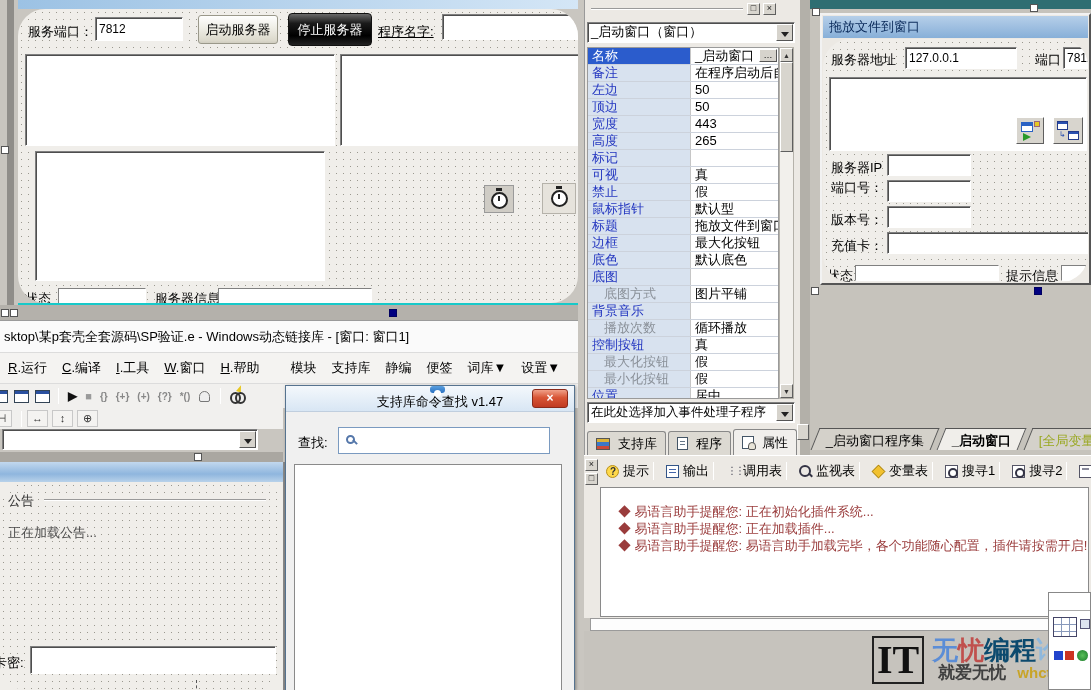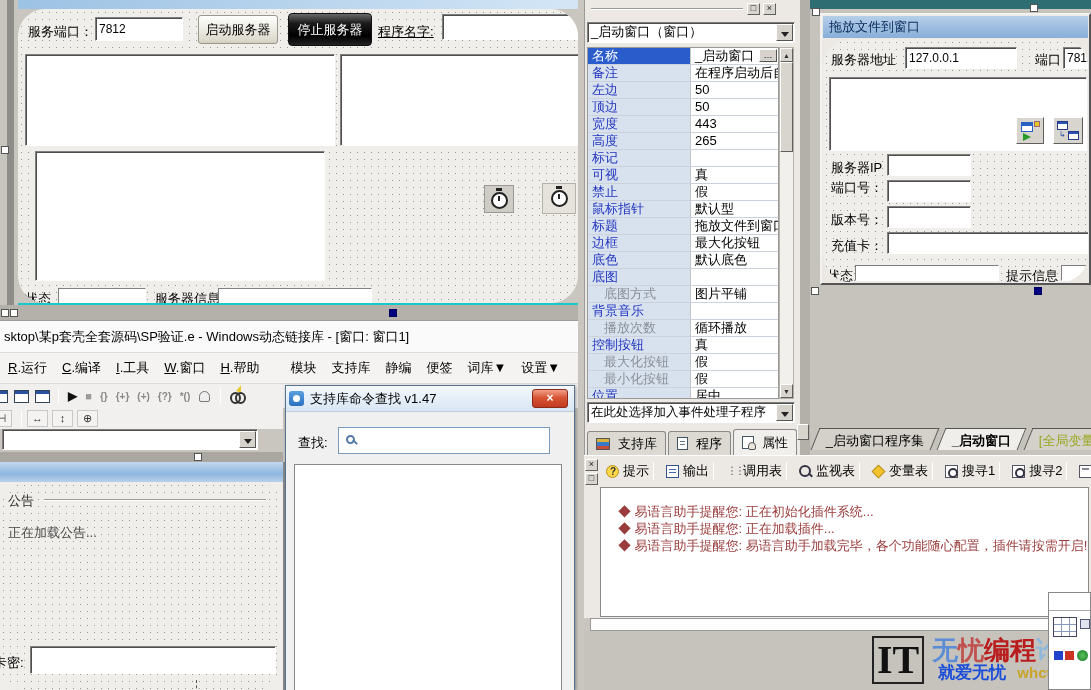--- a/index.html
+++ b/index.html
@@ -177,21 +177,21 @@
       <div class="abs groove" style="left:44px;top:17px;width:222px;"></div>
       <span class="abs" style="left:8px;top:42px;font-size:13px;color:#4a4a4a;">正在加载公告...</span>
       <span class="abs" style="left:-6px;top:172px;font-size:13px;">卡密:</span>
       <input class="abs sunken" style="left: 30px; top: 164px; width: 246px; height: 28px;">
       <span class="abs" style="left:62px;top:206px;width:70px;text-align:center;font-size:14px;">登录</span>
       <div class="abs" style="left:196px;top:198px;width:1px;height:30px;border-left:1px dashed #555;"></div>
     </div>
   </div>
 
   <div class="abs" id="dialog" style="left:285px;top:385px;width:290px;height:305px;background:#e9eef5;border:1px solid #56738f;box-shadow:1px 1px 3px rgba(0,0,0,.35);">
-    <div style="height:26px;background:linear-gradient(180deg,#f4f8fc,#d8e6f4);display:flex;align-items:center;padding-left:3px;border-bottom:1px solid #c0cede;">
+    <div style="height:26px;background:linear-gradient(180deg,#f4f8fc,#d8e6f4);display:flex;align-items:center;padding-left:14px;border-bottom:1px solid #c0cede;flex-direction:column;">
       <span class="dlg-icon"></span>
       <span style="font-size:13px;margin-left:6px;">支持库命令查找 v1.47</span>
       <div style="position:absolute;right:6px;top:3px;width:36px;height:19px;background:linear-gradient(180deg,#f0a088,#d85535 45%,#c03a22);border:1px solid #8a2a1a;border-radius:3px;color:#fff;text-align:center;line-height:17px;font-size:12px;font-weight:bold;">
         <span>×</span>
       </div>
     </div>
     <div style="position:relative;height:279px;background:#f0f0f0;">
       <span class="abs" style="left:12px;top:22px;font-size:13px;">查找:</span>
       <div class="abs" style="left:52px;top:15px;width:212px;height:27px;background:#fff;border:1px solid #7a9ac0;">
         <span class="mag" style="margin:7px 0 0 7px;"></span>
@@ -416,24 +416,24 @@
         <div class="msg">◆ 易语言助手提醒您: 易语言助手加载完毕，各个功能随心配置，插件请按需开启!</div>
     </div>
   </div>
   <div class="abs" style="left:590px;top:618px;width:501px;height:13px;background:#fdfdfd;border:1px solid #9a9a9a;"></div>
 
   <div class="abs" id="wmband" style="left:584px;top:631px;width:507px;height:59px;background:#c6c3bd;">
     <div class="abs" style="left:288px;top:5px;width:52px;height:48px;border:2px solid #222;text-align:center;">
       <span style="font-family:'Liberation Serif',serif;font-weight:bold;font-size:40px;line-height:44px;color:#111;">IT</span>
     </div>
     <div class="abs" style="left:348px;top:2px;white-space:nowrap;">
-      <span class="wm-char" style="color: rgb(91, 141, 214);">无</span><span class="wm-char" style="color: rgb(192, 80, 77);">忧</span><span class="wm-char" style="color: #b91c1c;">编程</span><span class="wm-char" style="color: rgb(143, 184, 220);">论坛</span>
+      <span class="wm-char" style="color: rgb(91, 141, 214);">无</span><span class="wm-char" style="color: rgb(192, 80, 77);">忧</span><span class="wm-char" style="color: #0c4a6e;">编程</span><span class="wm-char" style="color: rgb(143, 184, 220);">论坛</span>
     </div>
     <div class="abs" style="left:354px;top:30px;white-space:nowrap;">
-      <span style="font-size:17px;font-weight:bold;color:#1d4ed8;">就爱无忧</span>
+      <span style="font-size:17px;font-weight:bold;color:#404040;">就爱无忧</span>
       <span style="font-size:15px;font-weight:bold;color:#c8a428;margin-left:8px;">whct.net</span>
     </div>
   </div>
 
   <div class="abs" style="left:1048px;top:592px;width:43px;height:98px;background:#fff;border:1px solid #888;">
     <div style="height:18px;border-bottom:1px solid #aaa;"></div>
     <div style="position:absolute;left:4px;top:24px;width:24px;height:20px;border:1px solid #446;background-image:repeating-linear-gradient(90deg,transparent 0 7px,#8899bb 7px 8px),repeating-linear-gradient(transparent 0 6px,#8899bb 6px 7px);"></div>
     <div style="position:absolute;left:31px;top:26px;width:10px;height:10px;background:#dde4f0;border:1px solid #557;"></div>
     <div style="position:absolute;left:5px;top:58px;width:9px;height:9px;background:#2244cc;"></div>
     <div style="position:absolute;left:16px;top:58px;width:9px;height:9px;background:#cc3322;"></div>

